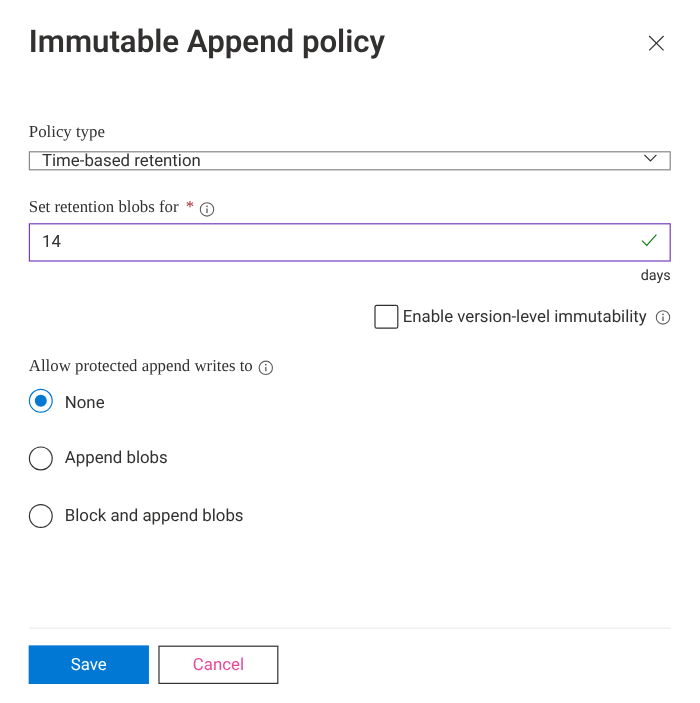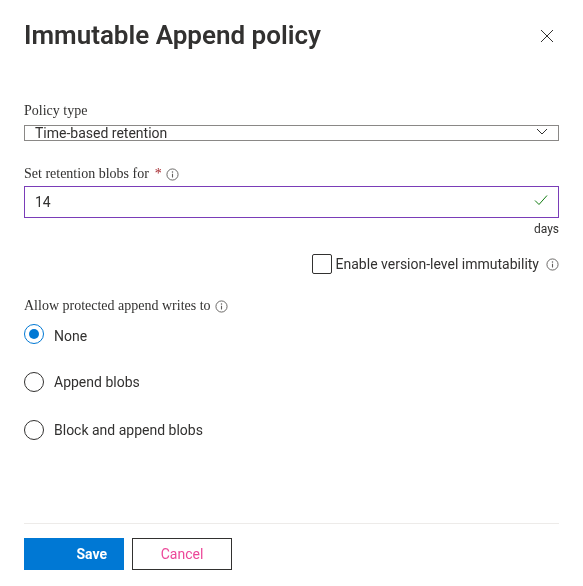--- a/index.html
+++ b/index.html
@@ -173,22 +173,21 @@
     font-size: 14px;
     font-family: inherit;
     cursor: pointer;
     padding: 0 16px;
     border-radius: 0;
   }
   .btn-primary {
     background: #0078d4;
     border: 1px solid #0078d4;
     color: #ffffff;
-    font-weight: 700;
-    text-align: right;
+    font-weight: 400;
   }
   .btn-default {
     background: #ffffff;
     border: 1px solid #323130;
     color: #ec4899;
   }
 </style>
 </head>
 <body>
 

